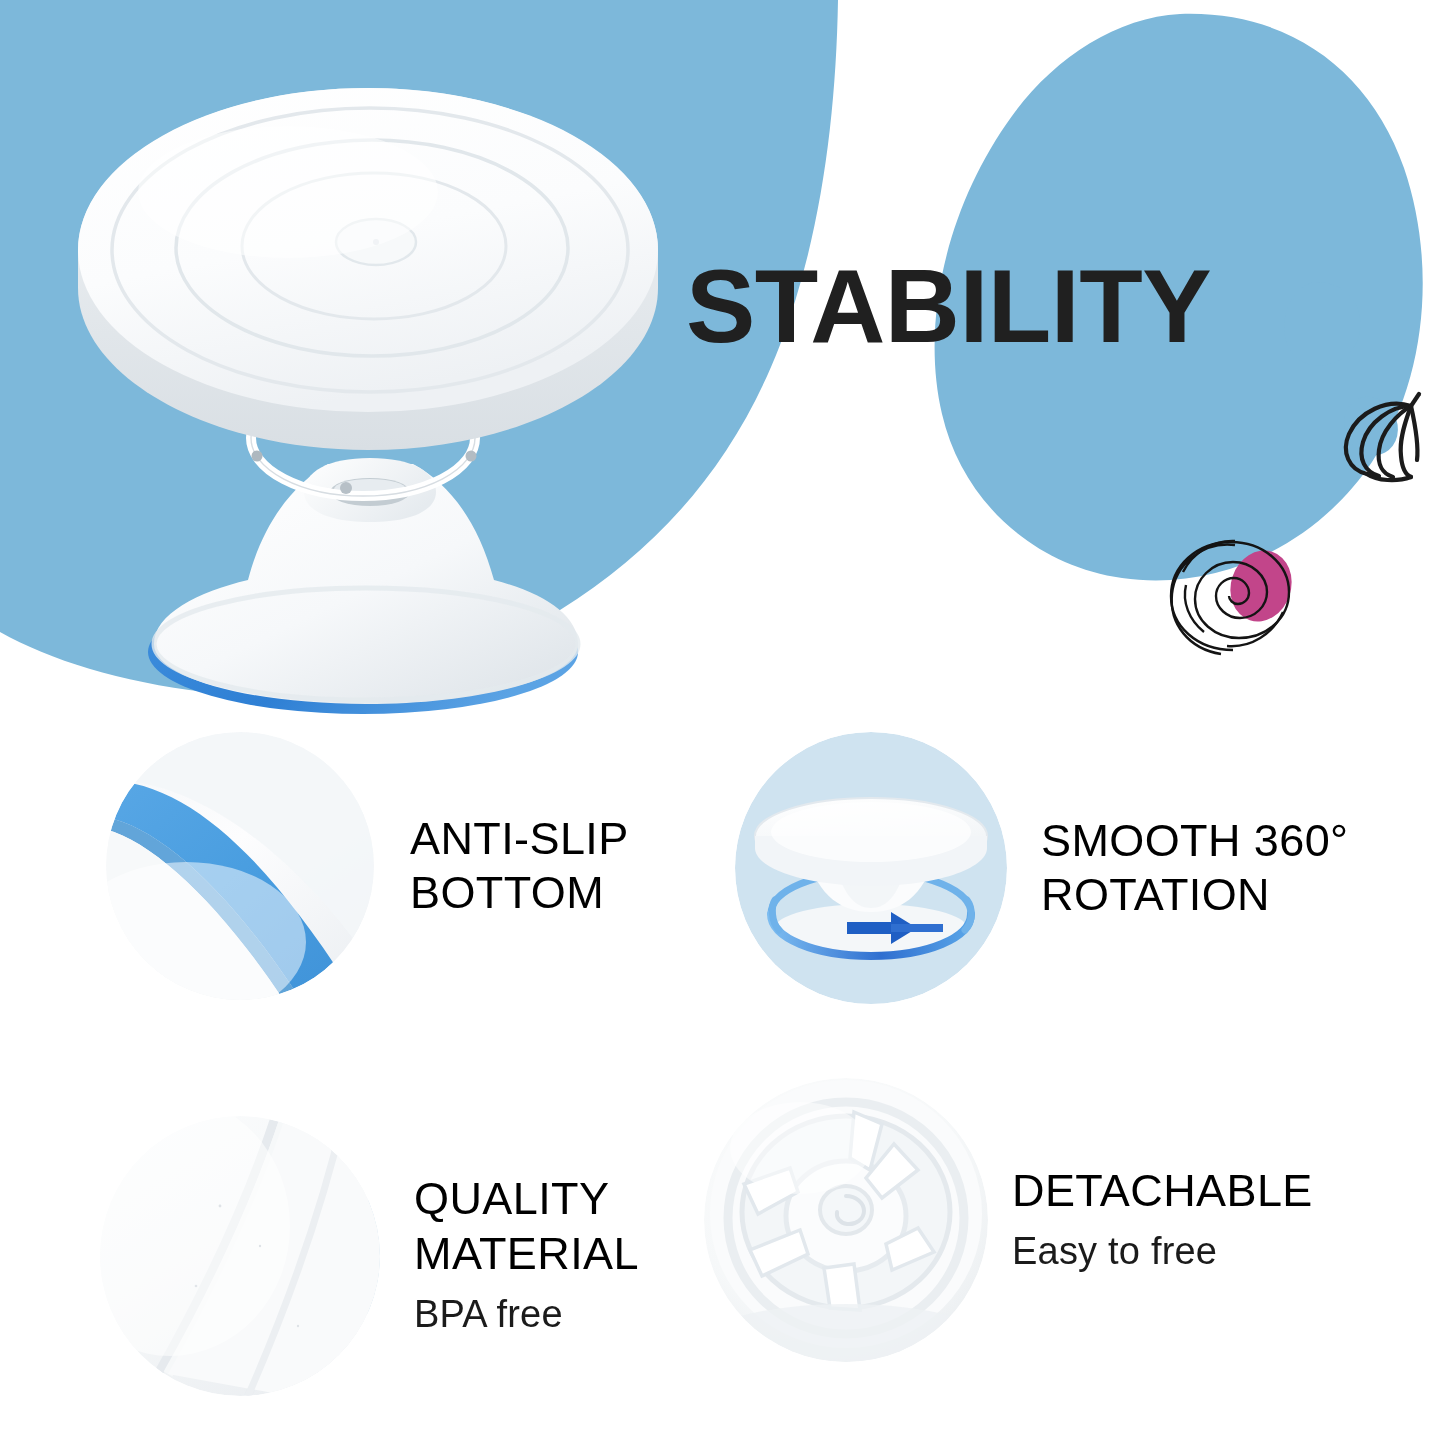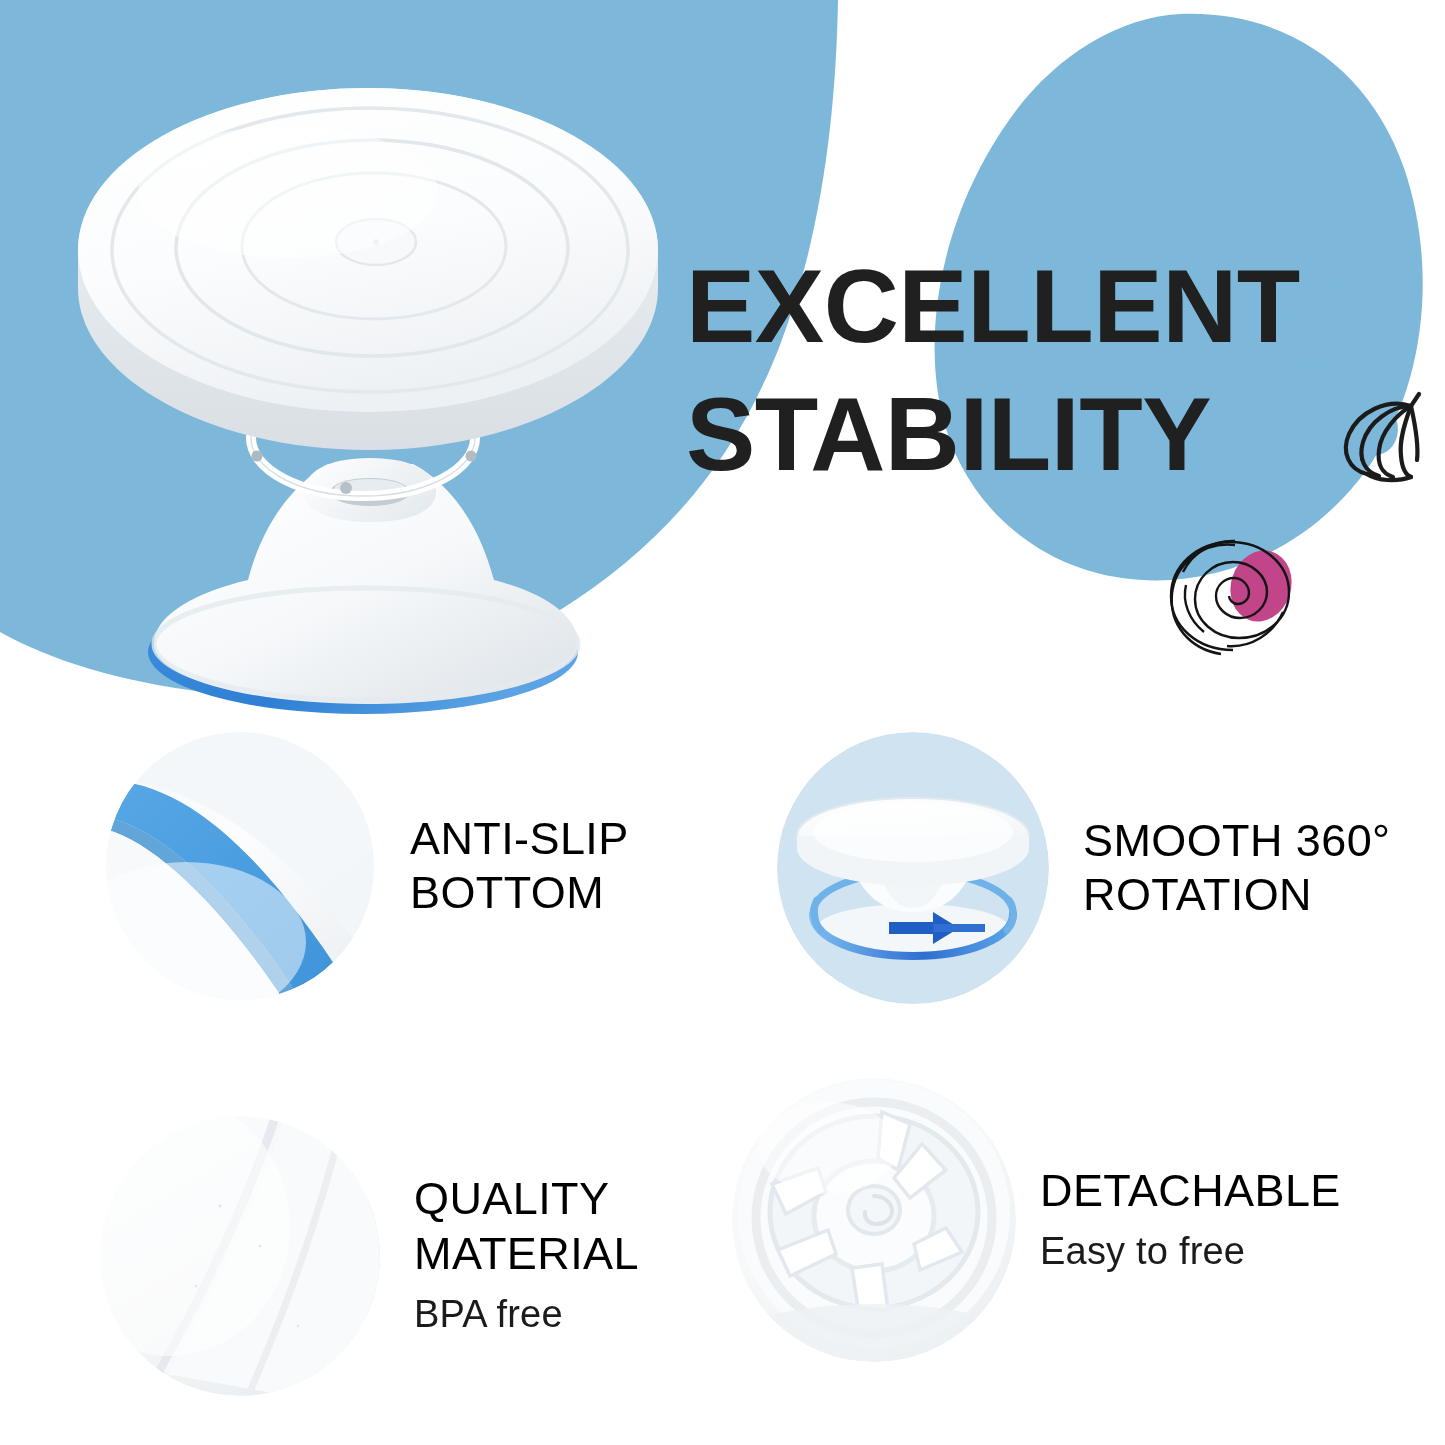--- a/index.html
+++ b/index.html
@@ -39,23 +39,23 @@
     font-size:45px;line-height:1.21;color:#000000;
     font-weight:400;letter-spacing:0.4px;white-space:pre-line;
   }
   .fsub{
     font-size:38px;line-height:1.3;color:#1b1b1b;
     font-weight:400;margin-top:9px;letter-spacing:0.2px;
   }
 
   
   #feat-anti  {left:106px; top:732px;}
-  #feat-rot   {left:777px; top:732px;align-items:center;}
+  #feat-rot   {left:735px; top:732px;align-items:center;}
   #feat-qual  {left:100px; top:1116px;}
-  #feat-det   {left:732px; top:1078px;justify-content:space-between;}
+  #feat-det   {left:704px; top:1078px;justify-content:space-between;}
 
   #feat-anti .fcircle{width:268px;height:268px;}
   #feat-rot  .fcircle{width:272px;height:272px;}
   #feat-qual .fcircle{width:280px;height:280px;}
   #feat-det  .fcircle{width:284px;height:284px;}
 
   #feat-anti .ftext{margin-left:36px;}
   #feat-rot  .ftext{margin-left:34px;}
   #feat-qual .ftext{margin-left:34px;}
   #feat-det  .ftext{margin-left:24px;}
@@ -160,21 +160,20 @@
     <ellipse cx="312" cy="198" rx="258" ry="142" fill="none" stroke="#e3e8ec" stroke-width="3.5"></ellipse>
     <ellipse cx="314" cy="196" rx="196" ry="108" fill="none" stroke="#e1e7eb" stroke-width="3.5"></ellipse>
     <ellipse cx="316" cy="194" rx="132" ry="73" fill="none" stroke="#e3e8ec" stroke-width="3"></ellipse>
     <ellipse cx="318" cy="190" rx="40" ry="23" fill="#f7f9fa" stroke="#e2e8ec" stroke-width="2.5"></ellipse>
     <circle cx="318" cy="190" r="3" fill="#dfe5ea"></circle>
 
     <ellipse cx="230" cy="140" rx="150" ry="66" fill="#ffffff" opacity="0.55"></ellipse>
   </svg>
 
   <div class="headline">
-    <span class="ln">EXCELLENT</span>
     <span class="ln">STABILITY</span>
   </div>
 
   <svg class="whisk-ic" viewBox="0 0 106 108" xmlns="http://www.w3.org/2000/svg">
     <ellipse cx="44" cy="44" rx="26" ry="30" transform="rotate(-28 44 44)" fill="#7db8da"></ellipse>
     <g fill="none" stroke="#1b1b1b" stroke-width="4.2" stroke-linecap="round">
       <path d="M84,24 C60,16 32,30 22,52 C14,70 22,88 40,92"></path>
       <path d="M84,24 C64,24 42,40 36,60 C31,77 38,90 52,94"></path>
       <path d="M84,24 C70,32 54,50 52,68 C50,83 56,92 66,95"></path>
       <path d="M84,24 C78,40 72,58 74,74 C75,86 79,93 84,95"></path>

